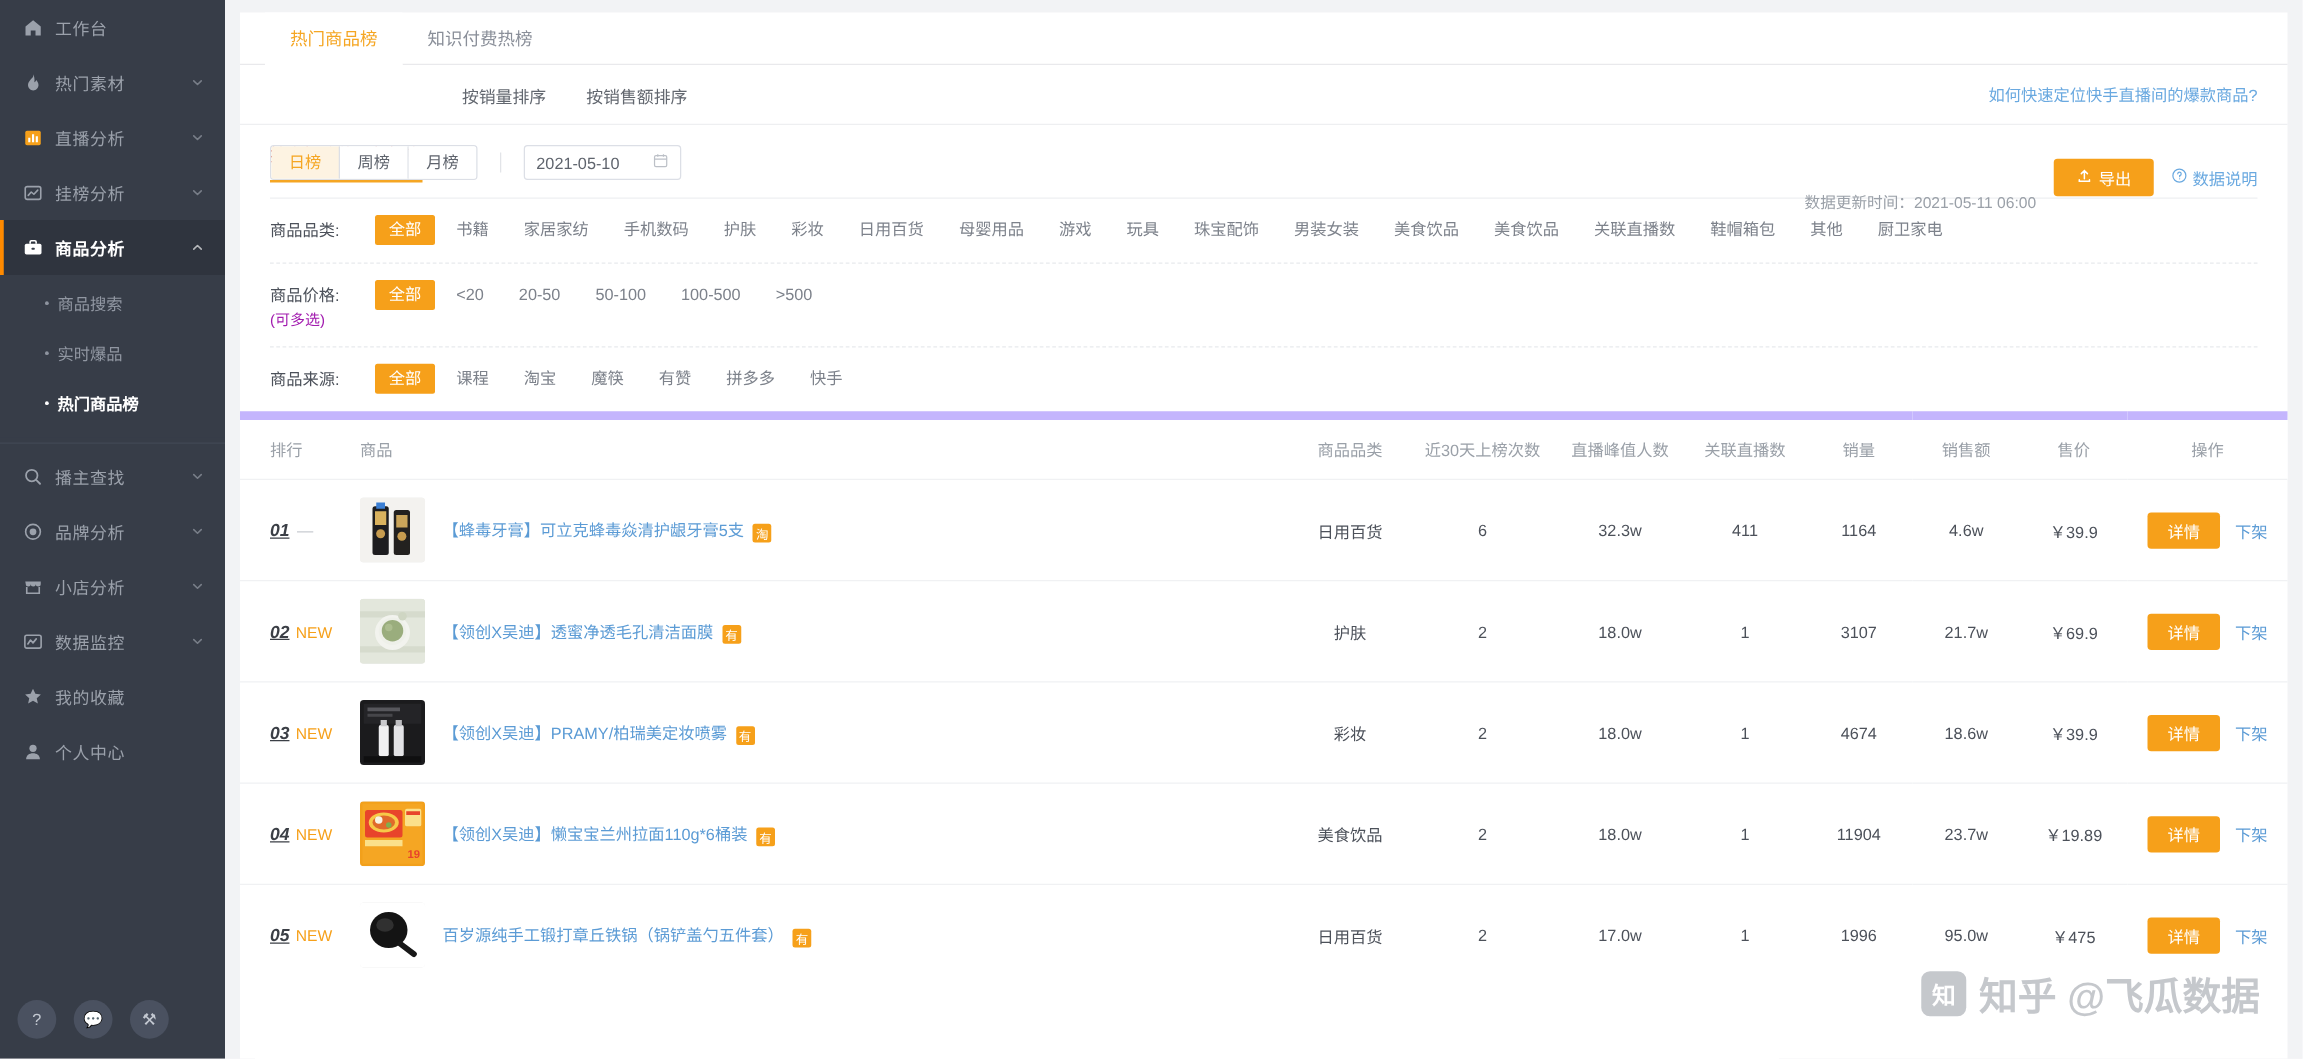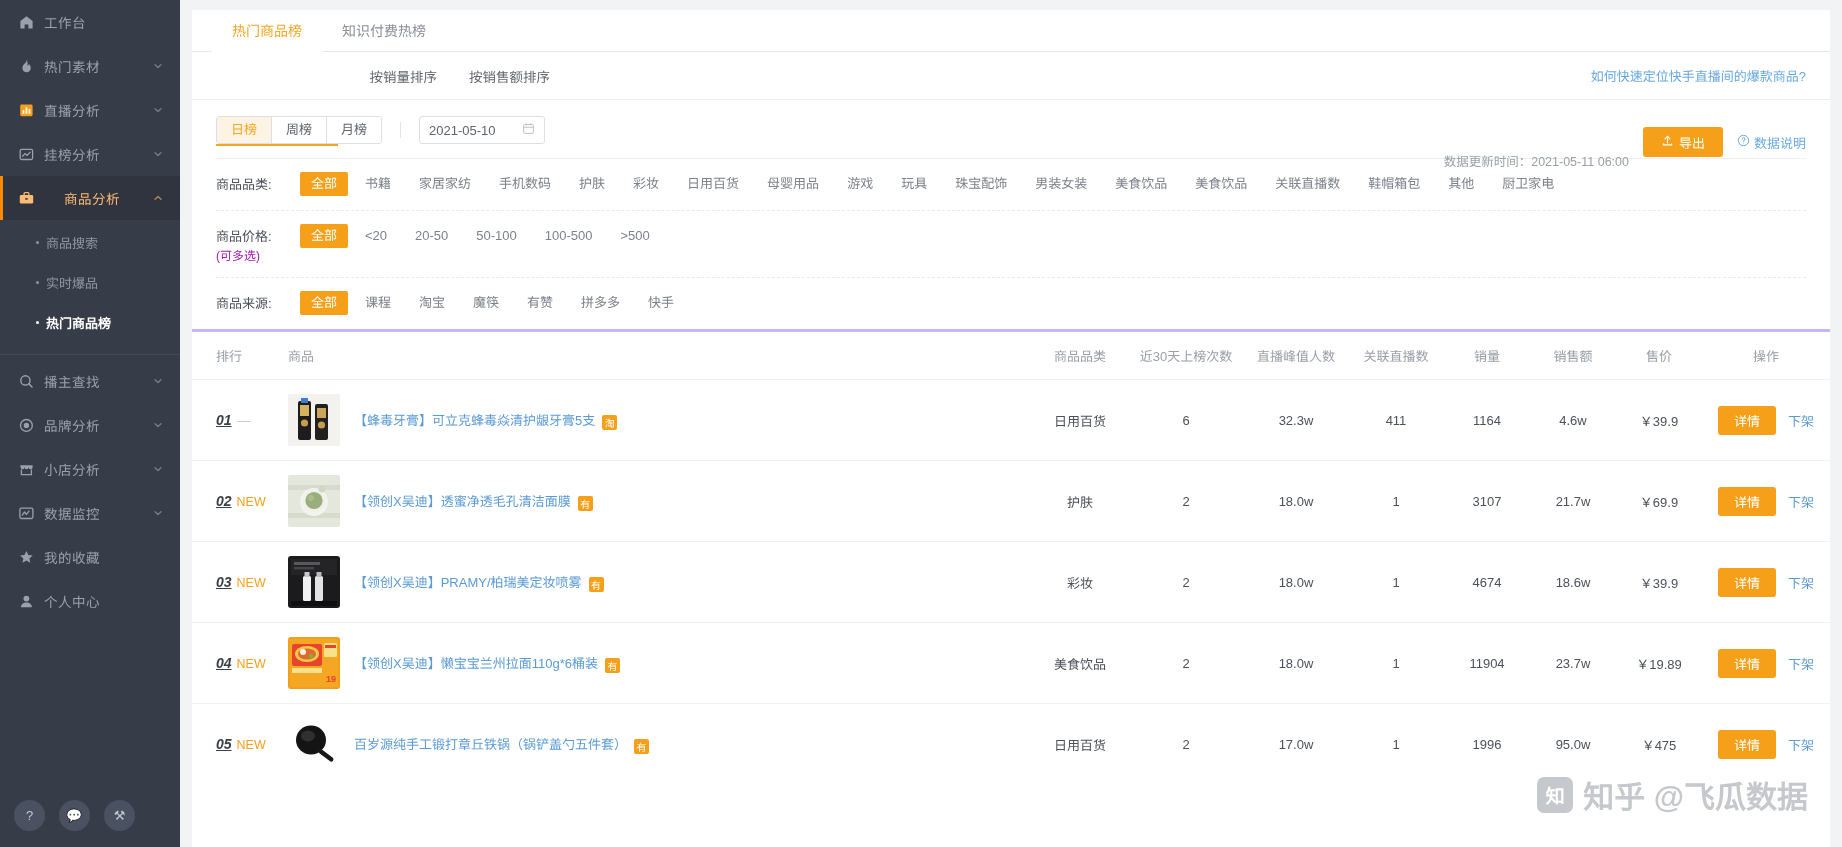--- a/index.html
+++ b/index.html
@@ -24,21 +24,21 @@
     padding: 0 16px 0 18px; color: #9ba1ab; font-size: 13.5px;
     position: relative; cursor: pointer; user-select: none;
   }
   .nav-item .ic {
     width: 17px; height: 17px; margin-right: 9px; flex: 0 0 17px;
     display: inline-flex; align-items: center; justify-content: center;
   }
   .nav-item .ic svg { display: block; }
   .nav-item .lbl { flex: 1 1 auto; white-space: nowrap; letter-spacing: .5px; }
   .nav-item .chev { width: 12px; height: 12px; flex: 0 0 12px; opacity: .65; }
-  .nav-item.active { background: #2f343e; color: #fdba74; font-weight: normal; gap: 20px; }
+  .nav-item.active { background: #2f343e; color: #ffffff; font-weight: bold; }
   .nav-item.active::before {
     content: ""; position: absolute; left: 0; top: 0; bottom: 0;
     width: 3px; background: #ff8a00;
   }
   .subnav { background: #373d48; padding: 2px 0 8px; }
   .sub-item {
     display: flex; align-items: center; height: 40px;
     padding-left: 46px; color: #9197a2; font-size: 13px;
     cursor: pointer; position: relative; user-select: none;
   }
@@ -149,21 +149,21 @@
     border-radius: 2px; cursor: pointer; user-select: none; line-height: 18px;
     white-space: nowrap;
   }
   .fopt.active { background: #f6a01a; color: #fff; }
 
   
   .tbl { width: 100%; border-collapse: collapse; }
   .tbl thead th {
     font-size: 13px; color: #9aa0a8; font-weight: normal;
     padding: 14px 4px; text-align: center; background: #fff;
-    border-top: 3px solid #c4b5fd;
+    border-top: 7px solid #c4b5fd;
   }
   .tbl tbody td {
     padding: 14px 4px; text-align: center; font-size: 13px; color: #4c515a;
     border-top: 1px solid #f0f1f3; vertical-align: middle;
   }
   .c-rank { width: 92px; padding-left: 24px !important; text-align: left !important; }
   .c-prod { text-align: left !important; }
   .rank-no { font-style: italic; font-weight: bold; font-size: 14px; color: #3b3f46; text-decoration: underline; }
   .rank-tag { color: #f6a01a; font-size: 12.5px; margin-left: 5px; }
   .rank-dash { color: #c4c8ce; font-size: 13px; margin-left: 6px; }

